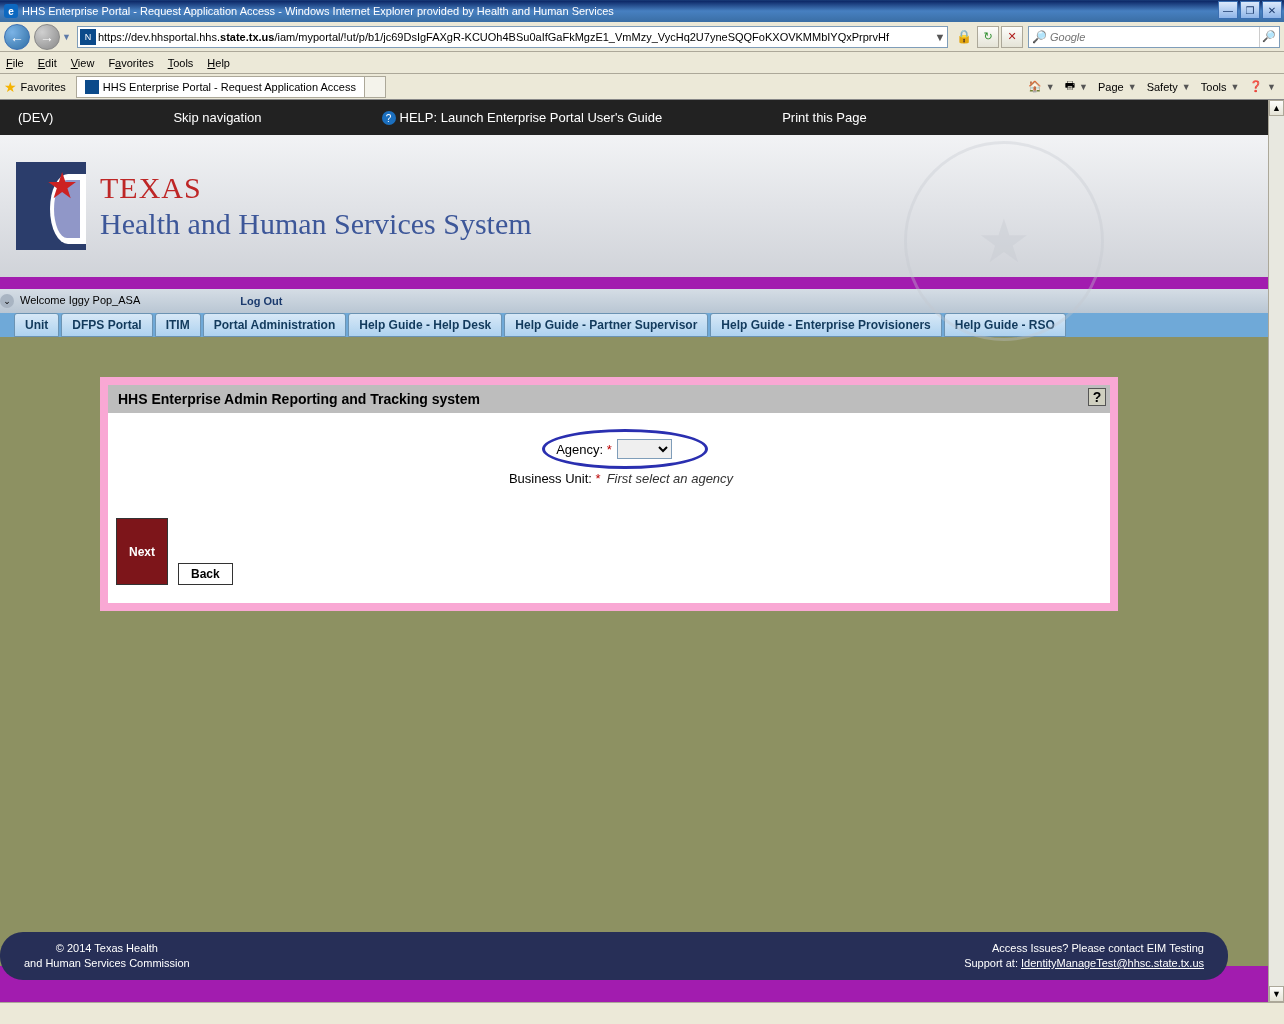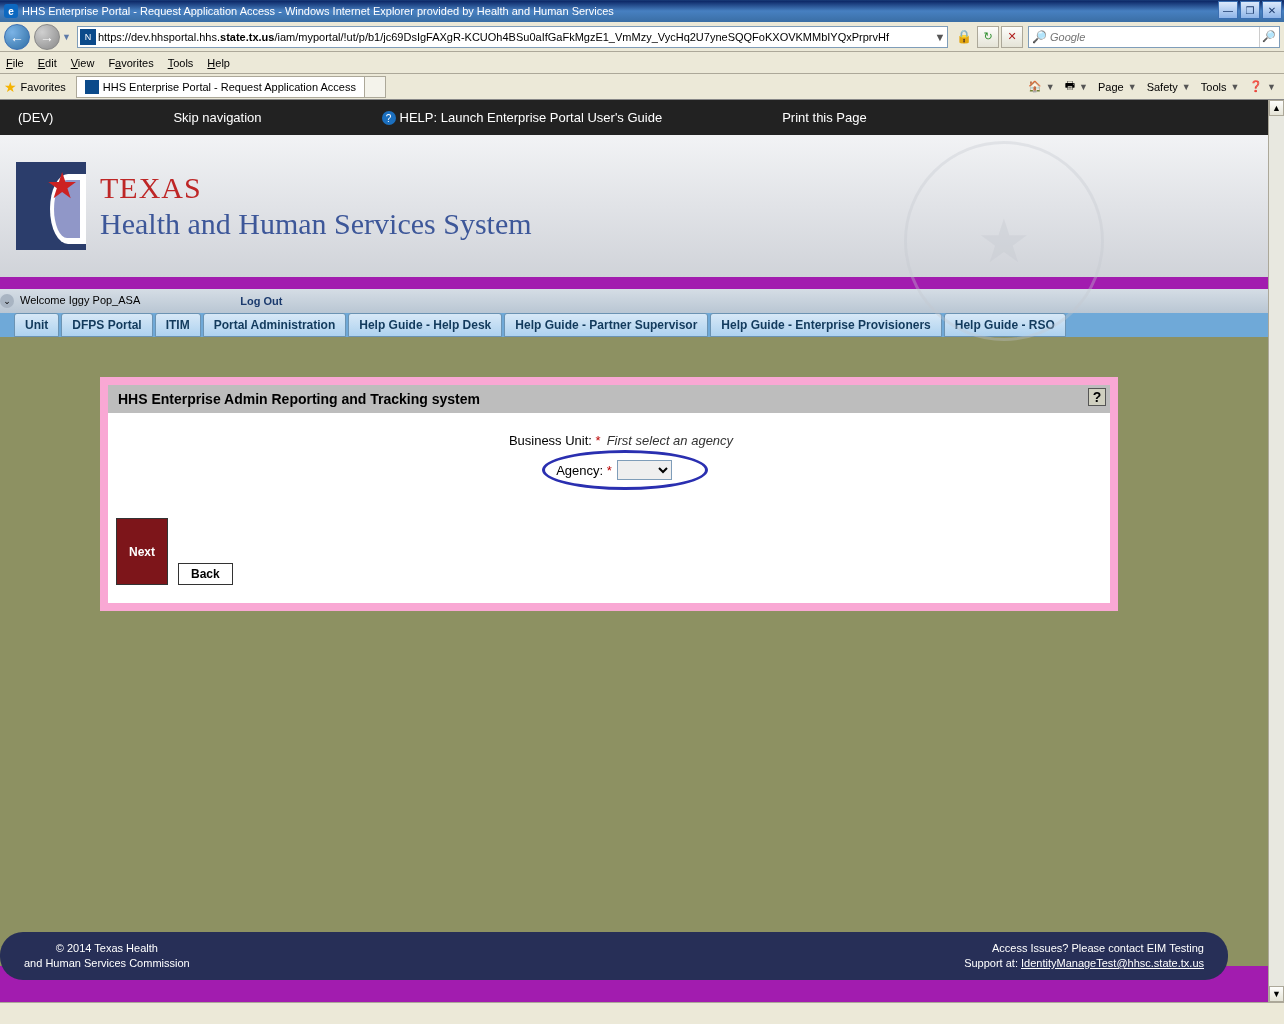--- a/index.html
+++ b/index.html
@@ -216,29 +216,29 @@
   </div>
 
   <div class="body-area">
     <div class="panel">
       <div class="panel-head">
         <span>HHS Enterprise Admin Reporting and Tracking system</span>
         <div class="hq">?</div>
       </div>
       <div class="panel-body">
         <div class="form-row" style="justify-content:center; margin-left:-60px;">
-          <span><span>Business Unit:</span> <span class="req">*</span></span>
-          <span class="bu-hint">First select an agency</span>
-        </div>
-        <div class="form-row" style="justify-content:center; margin-left:-60px;">
           <div class="agency-circle">
             <span><span>Agency:</span> <span class="req">*</span></span>
             <select class="agency-select"></select>
           </div>
         </div>
+        <div class="form-row" style="justify-content:center; margin-left:-60px;">
+          <span><span>Business Unit:</span> <span class="req">*</span></span>
+          <span class="bu-hint">First select an agency</span>
+        </div>
         <div class="btn-row">
           <button class="btn next">Next</button>
           <button class="btn back">Back</button>
         </div>
       </div>
     </div>
   </div>
 
   <div class="portal-footer">
     <div class="col">

